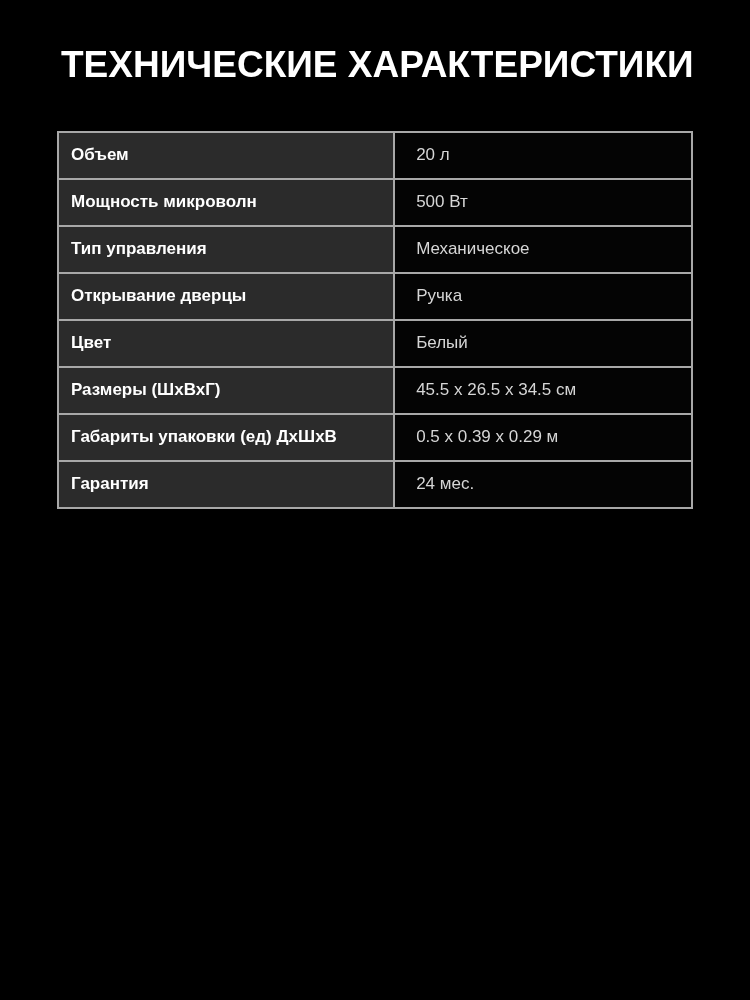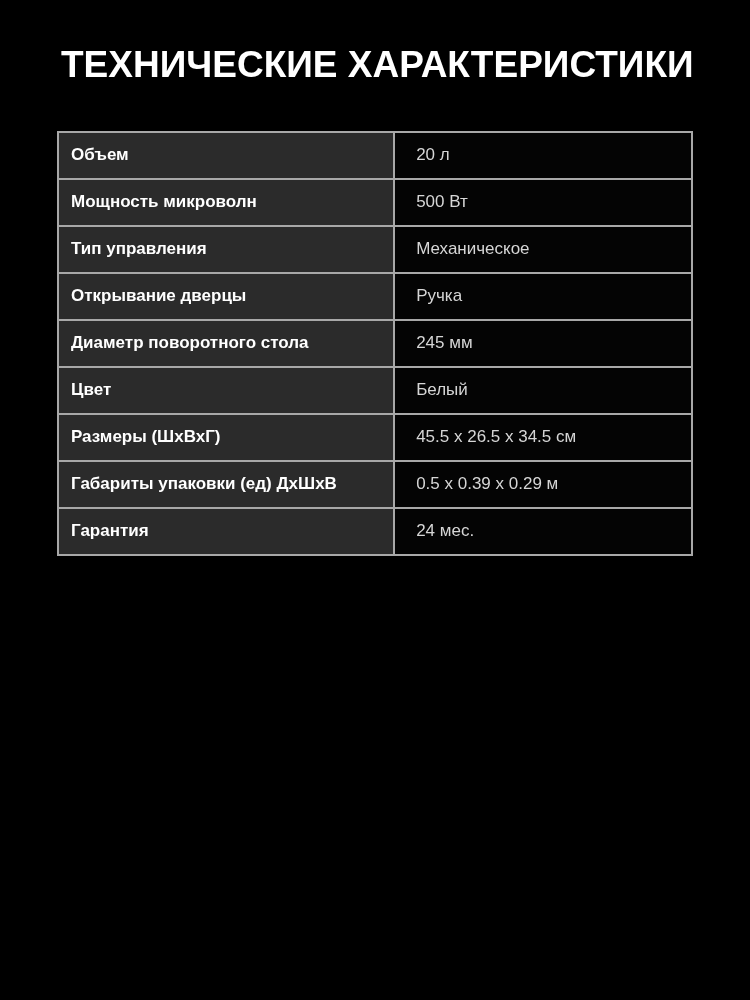--- a/index.html
+++ b/index.html
@@ -74,24 +74,20 @@
         </tr>
         <tr>
           <td class="label-cell">Тип управления</td>
           <td class="value-cell">Механическое</td>
         </tr>
         <tr>
           <td class="label-cell">Открывание дверцы</td>
           <td class="value-cell">Ручка</td>
         </tr>
         <tr>
-          <td class="label-cell">Диаметр поворотного стола</td>
-          <td class="value-cell">245 мм</td>
-        </tr>
-        <tr>
           <td class="label-cell">Цвет</td>
           <td class="value-cell">Белый</td>
         </tr>
         <tr>
           <td class="label-cell">Размеры (ШхВхГ)</td>
           <td class="value-cell">45.5 x 26.5 x 34.5 см</td>
         </tr>
         <tr>
           <td class="label-cell">Габариты упаковки (ед) ДхШхВ</td>
           <td class="value-cell">0.5 x 0.39 x 0.29 м</td>

